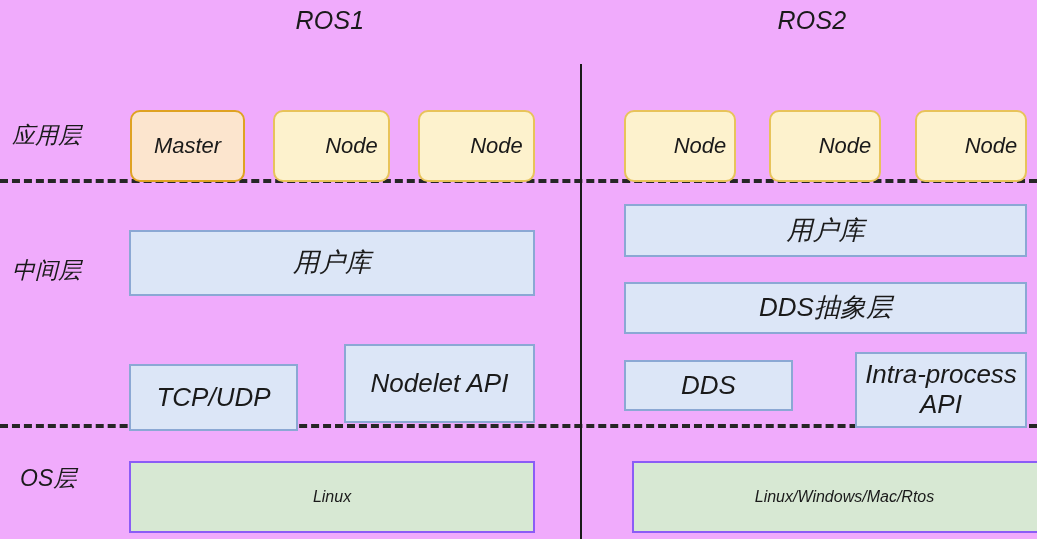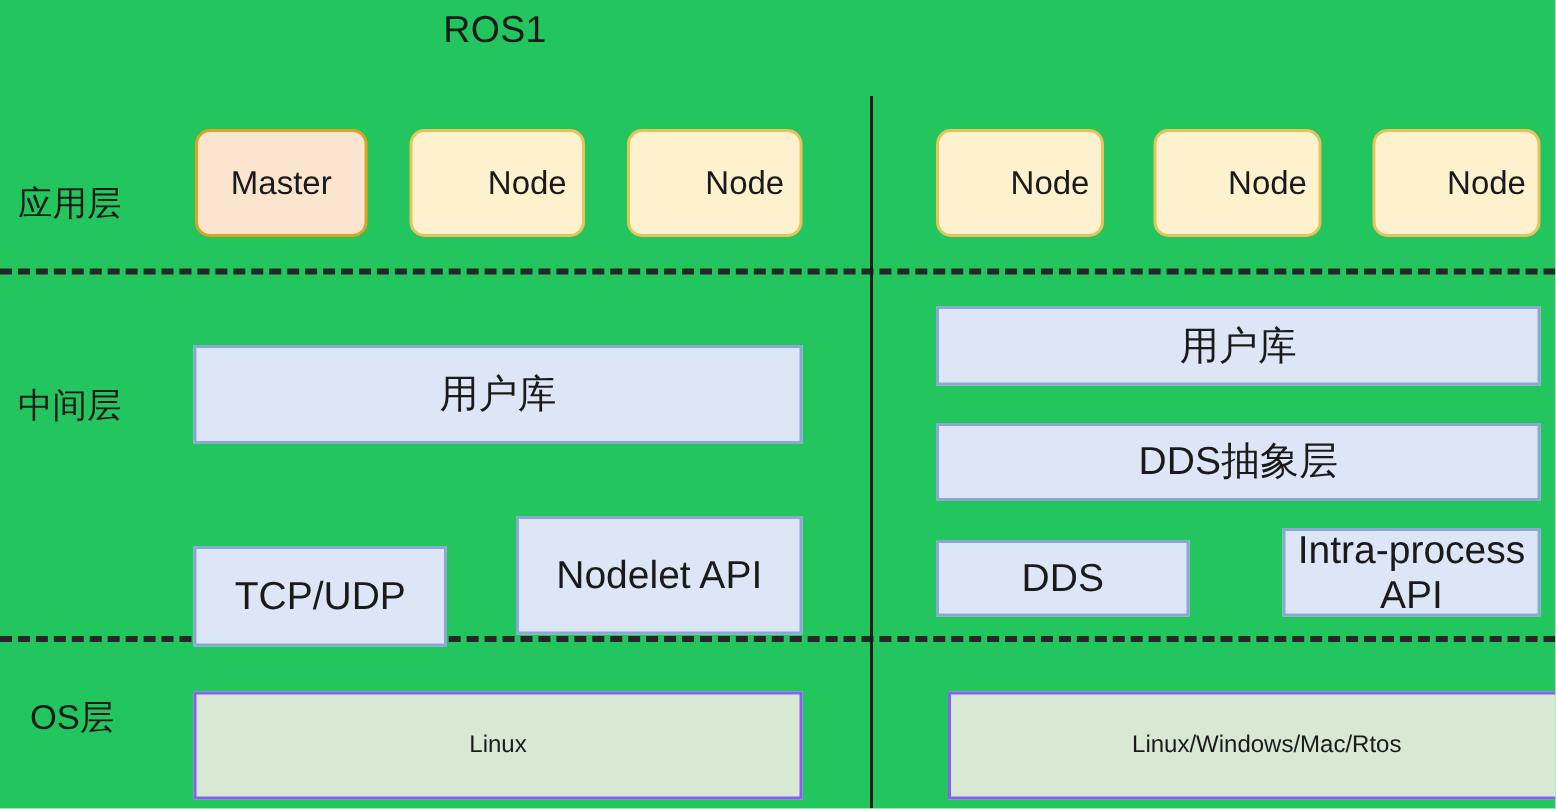--- a/index.html
+++ b/index.html
@@ -8,22 +8,23 @@
     background: #ffffff;
   }
   body {
     font-family: "Liberation Sans", "DejaVu Sans", sans-serif;
     color: #1a1a1a;
   }
   #diagram {
     position: relative;
     width: 1037px;
     height: 539px;
-    background: #22c55e;
+    background: #f0abfc;
     overflow: hidden;
+    font-style: italic;
   }
 
   
   .col-title {
     position: absolute;
     font-size: 25px;
     color: #1a1a1a;
     text-align: center;
     white-space: nowrap;
     letter-spacing: 0.2px;
@@ -71,20 +72,21 @@
     align-items: center;
     justify-content: center;
     text-align: center;
     line-height: 1.15;
   }
 
   
   .box-app {
     border-radius: 10px;
     font-size: 22px;
+    margin-top: 24px;
   }
   .fill-node {
     background: #fdf2cd;
     border: 2px solid #e8c35a;
     padding-left: 40px;
   }
   .fill-master {
     background: #fce5ce;
     border: 2px solid #dfa222;
   }
@@ -103,20 +105,21 @@
     font-size: 16px;
     margin-top: 18px;
   }
 </style>
 </head>
 <body>
 
 <div id="diagram">
 
   <div class="col-title" id="title-ros1">ROS1</div>
+  <div class="col-title" id="title-ros2">ROS2</div>
 
   <div class="row-label" id="label-app">应用层</div>
   <div class="row-label" id="label-mid">中间层</div>
   <div class="row-label" id="label-os">OS层</div>
 
   <div class="hsep" id="hsep-1"></div>
   <div class="hsep" id="hsep-2"></div>
   <div id="vdivider"></div>
 
   <div class="box box-app fill-master" style="left:130px; top:86px; width:115px; height:72px;">Master</div>
@@ -129,17 +132,17 @@
 
   <div class="box box-os" style="left:129px; top:443px; width:406px; height:72px;">Linux</div>
 
   <div class="box box-app fill-node" style="left:624px; top:86px; width:112px; height:72px;">Node</div>
   <div class="box box-app fill-node" style="left:769px; top:86px; width:112px; height:72px;">Node</div>
   <div class="box box-app fill-node" style="left:915px; top:86px; width:112px; height:72px;">Node</div>
 
   <div class="box box-mid" style="left:624px; top:204px; width:403px; height:53px;">用户库</div>
   <div class="box box-mid" style="left:624px; top:282px; width:403px; height:52px;">DDS抽象层</div>
   <div class="box box-mid" style="left:624px; top:360px; width:169px; height:51px;">DDS</div>
-  <div class="box box-mid" style="left:855px; top:352px; width:172px; height:59px;">Intra-process API</div>
+  <div class="box box-mid" style="left:855px; top:352px; width:172px; height:76px;">Intra-process API</div>
 
   <div class="box box-os" style="left:632px; top:443px; width:425px; height:72px;">Linux/Windows/Mac/Rtos</div>
 
 </div>
 
 </body></html>

